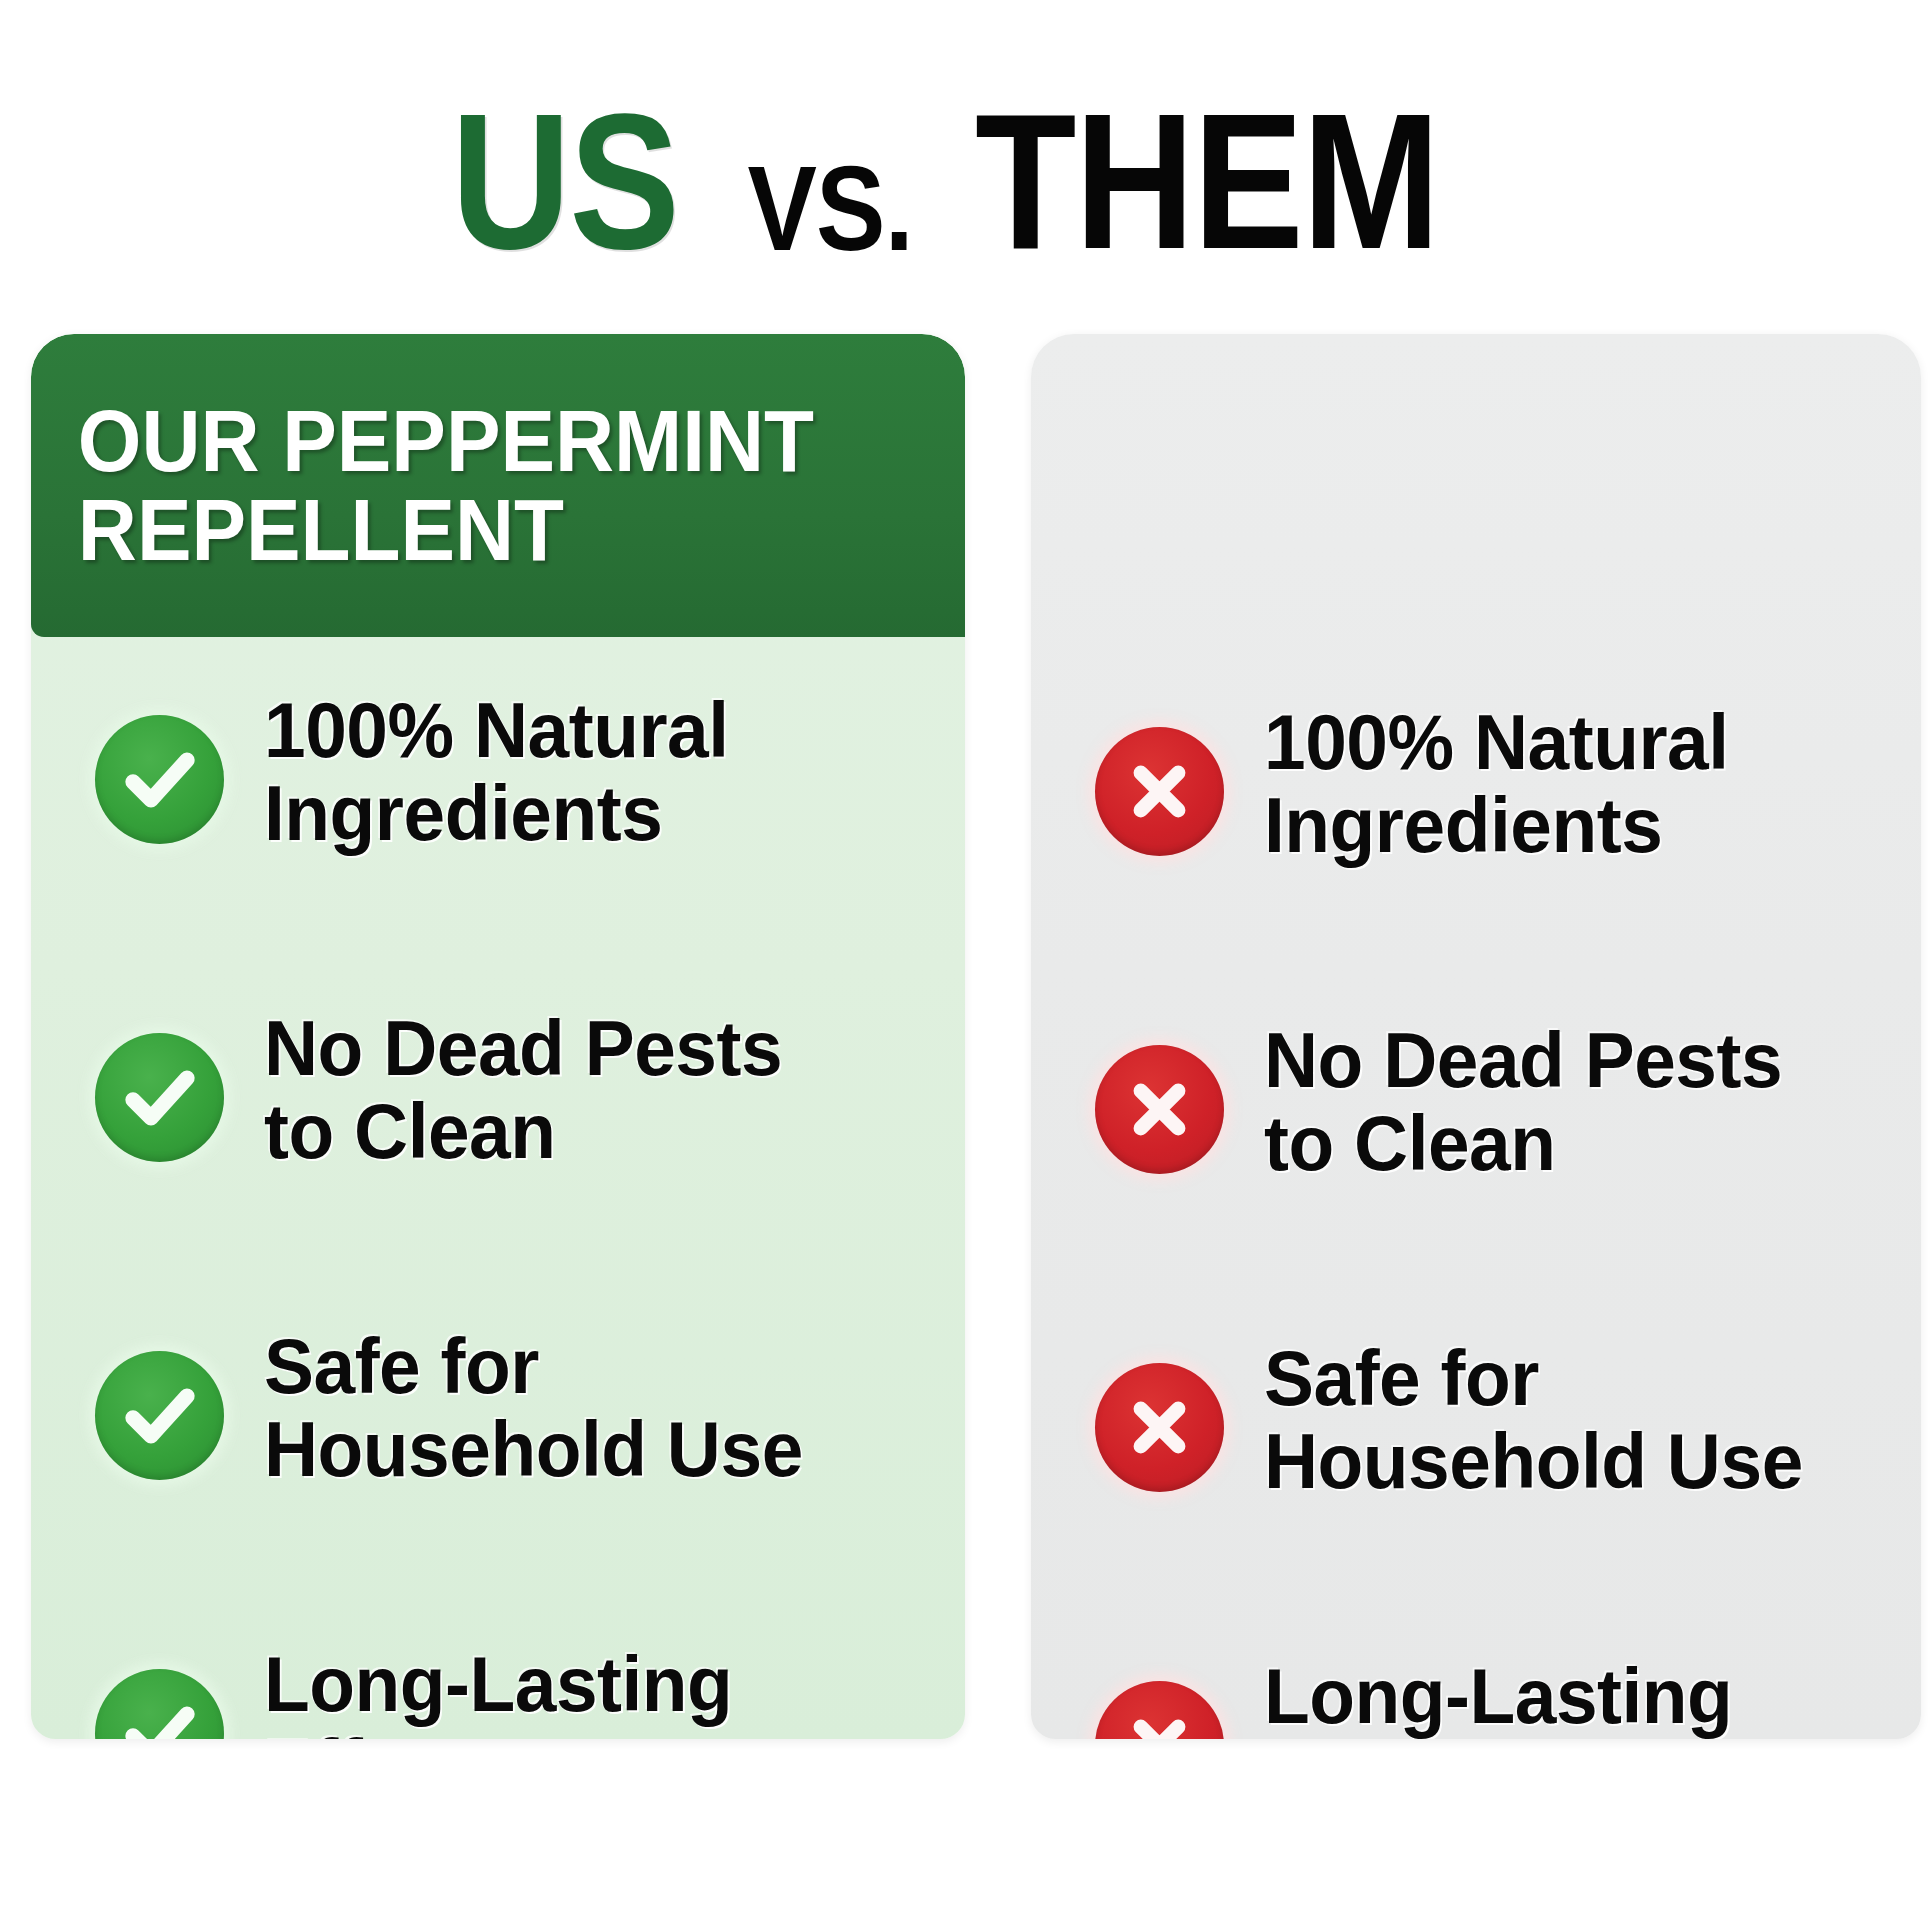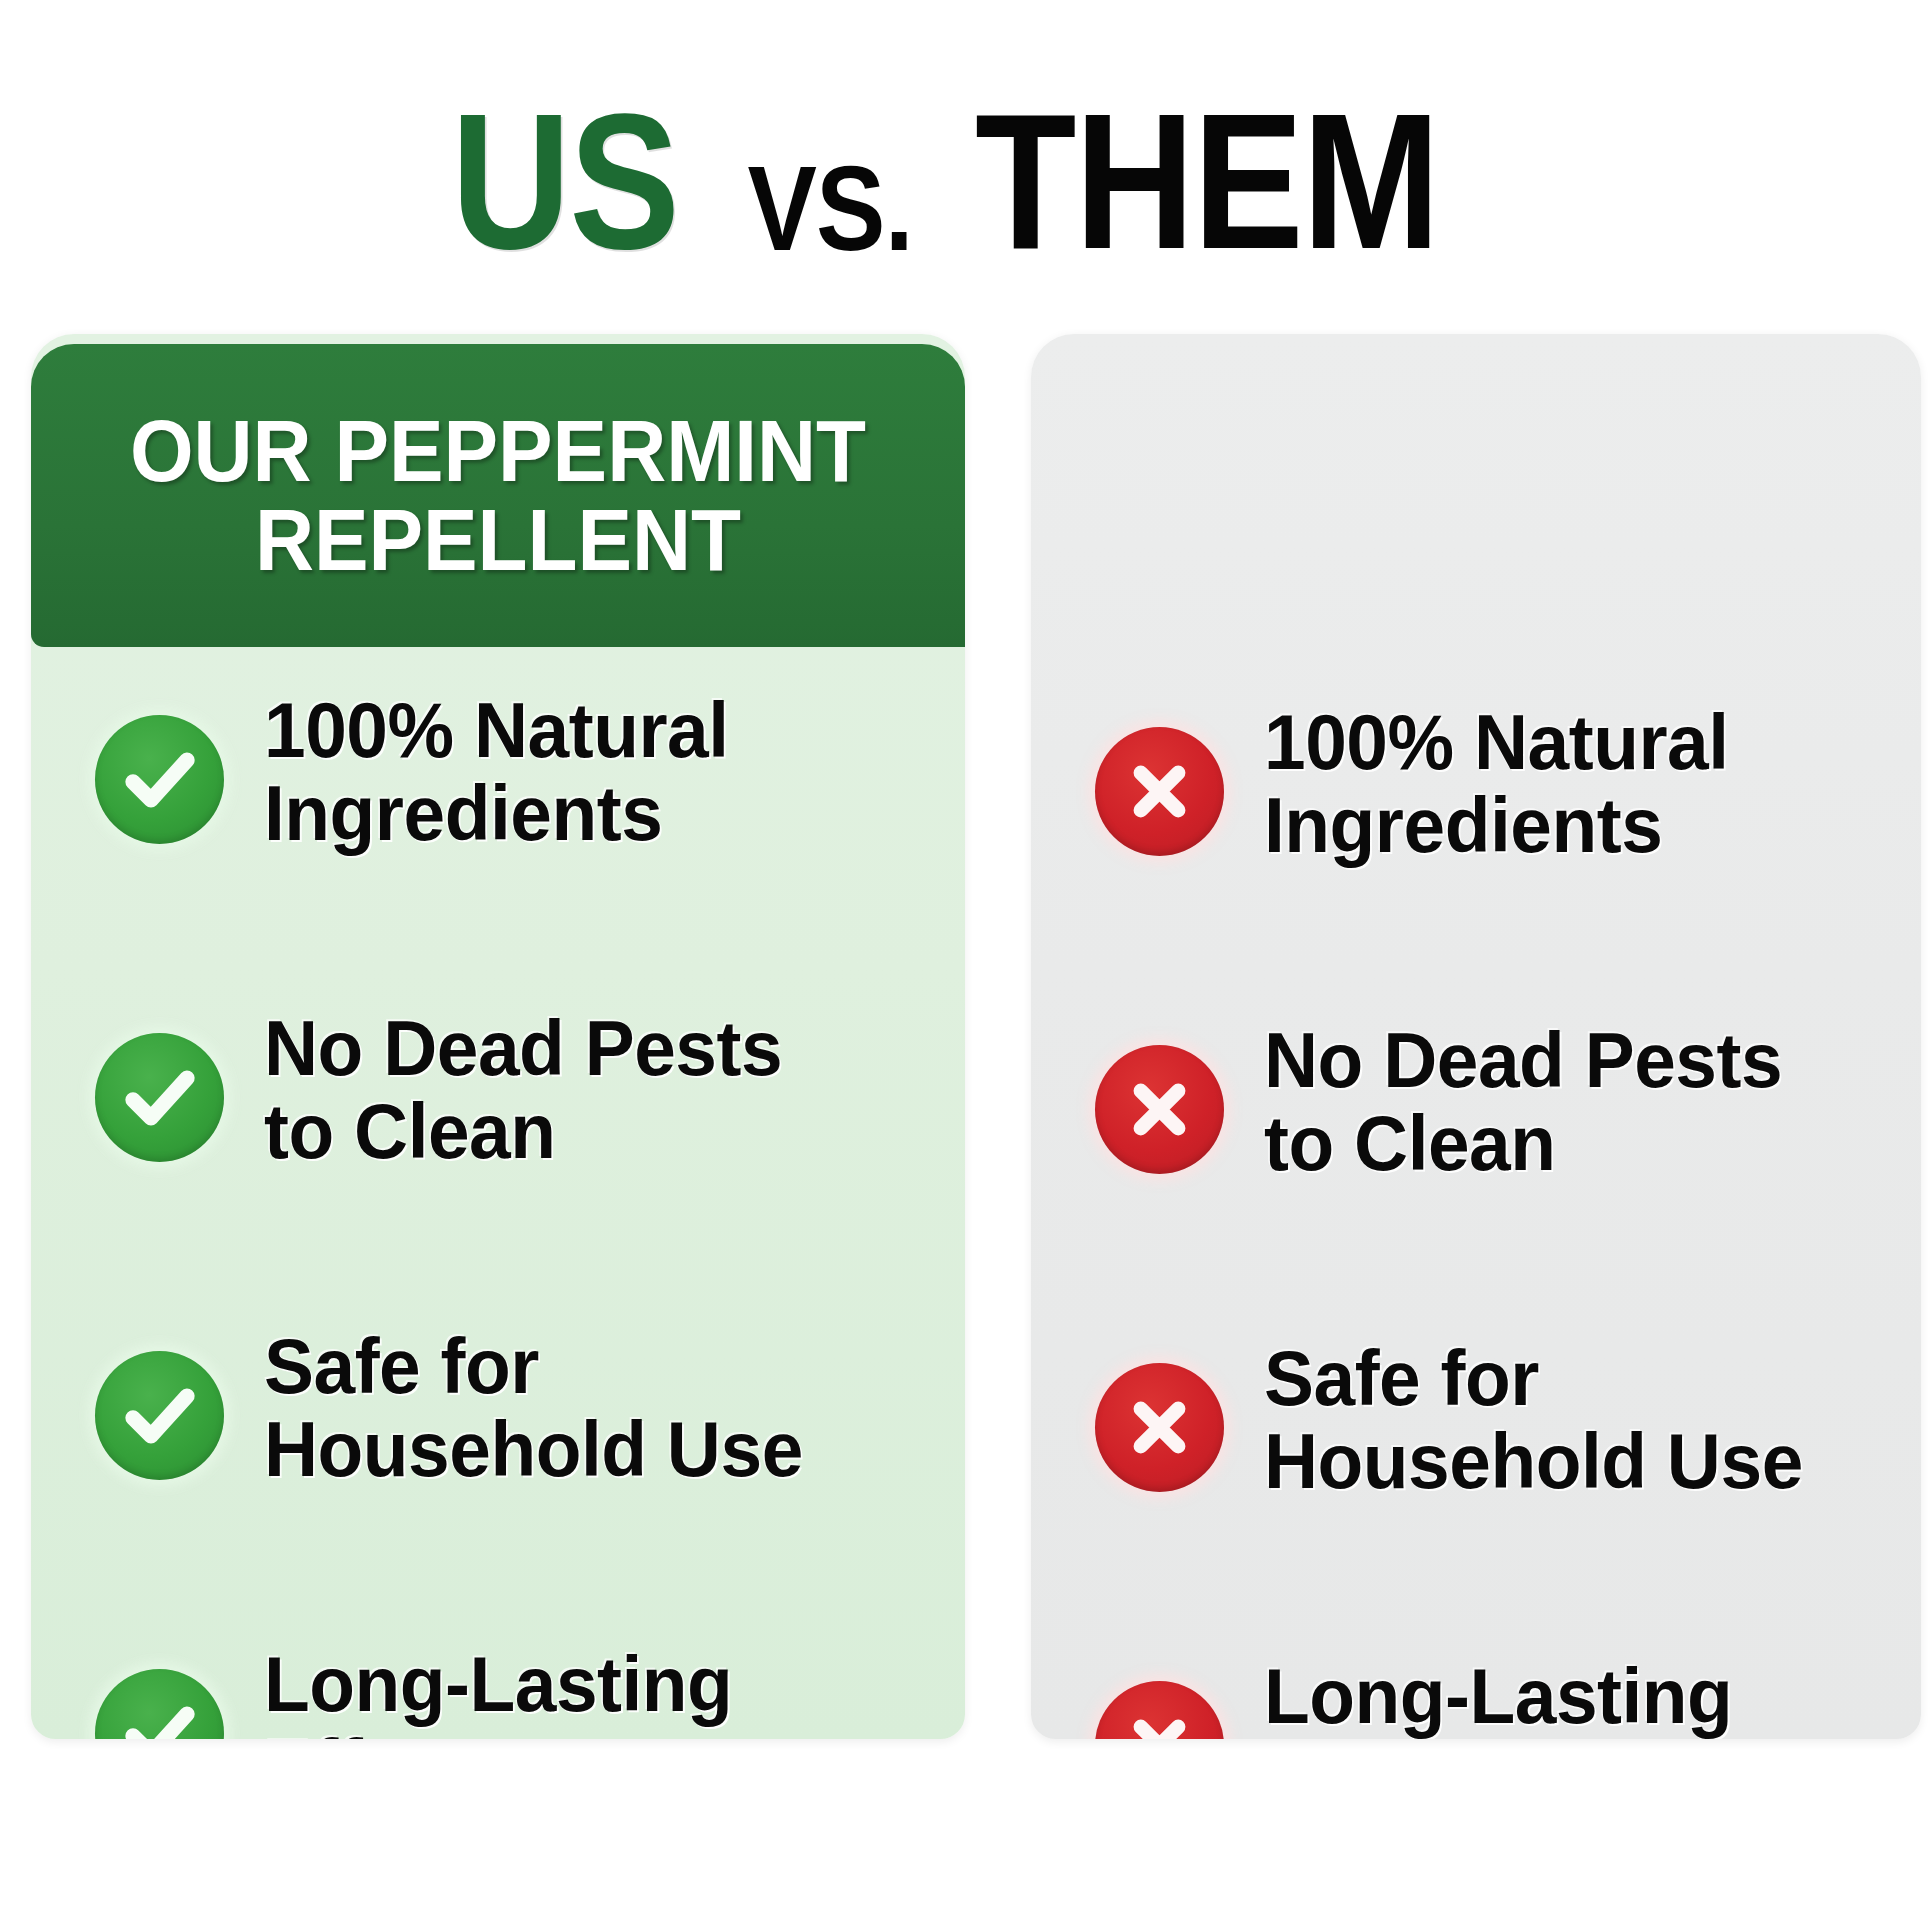--- a/index.html
+++ b/index.html
@@ -82,28 +82,27 @@
 
   .card-bad {
     left: 1031px;
     width: 890px;
     background: linear-gradient(180deg, #eceded 0%, #e9eaea 45%, #e7e8e8 100%);
     box-shadow: 0 2.8px 9.4px rgba(0,0,0,0.07);
   }
 
   .card-header {
     position: absolute;
-    top: 10px;
+    top: 0;
     left: 0;
     width: 100%;
     display: flex;
     align-items: center;
     justify-content: center;
-    text-align: center;
-    padding: 0 14px;
+    padding: 0 20px;
   }
 
   .header-good {
     height: 303px;
     background: linear-gradient(180deg, #2e7d3c 0%, #2a7337 60%, #256a32 100%);
     border-radius: 43px 43px 0 13px;
   }
   .header-bad {
     height: 315px;
     background: linear-gradient(180deg, #d3d4d4 0%, #cfd0d0 60%, #c9caca 100%);

